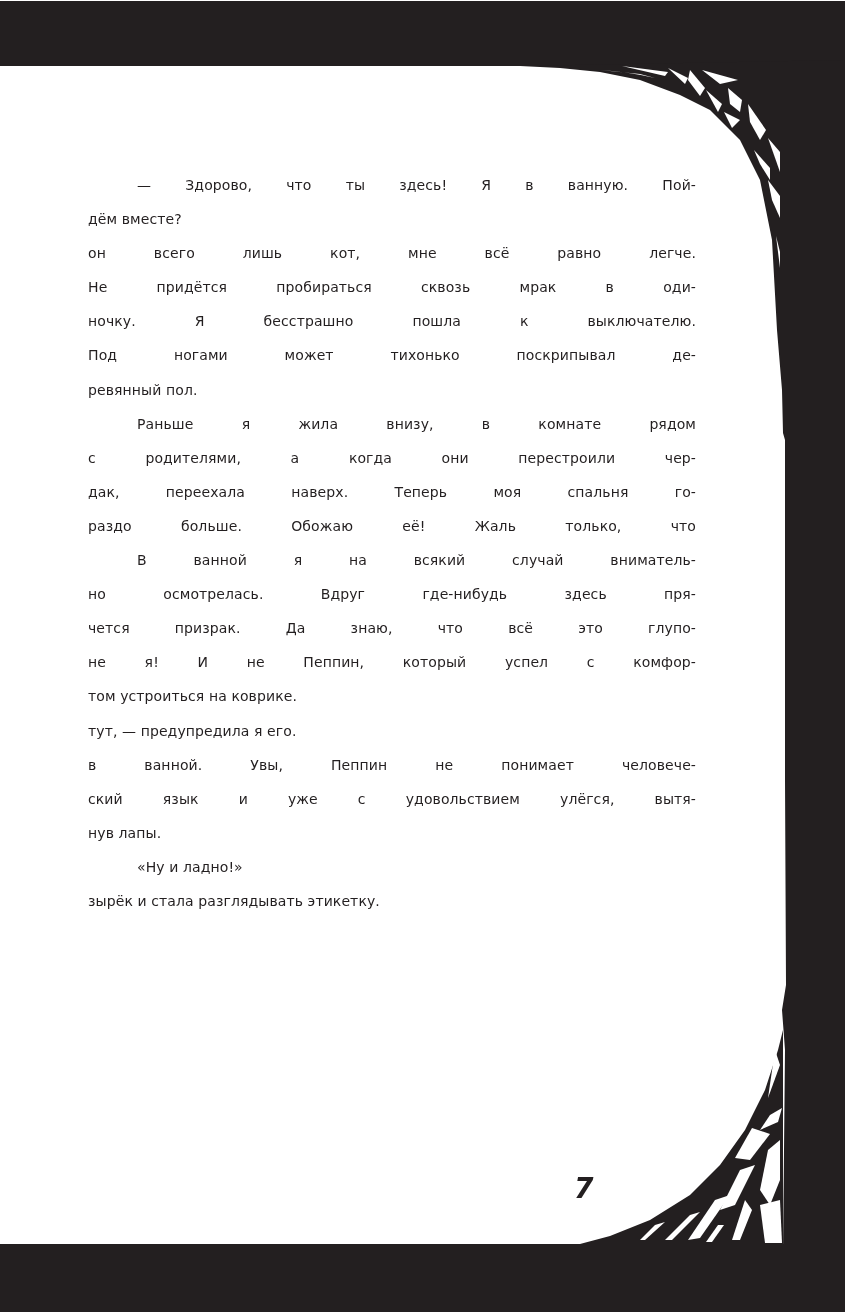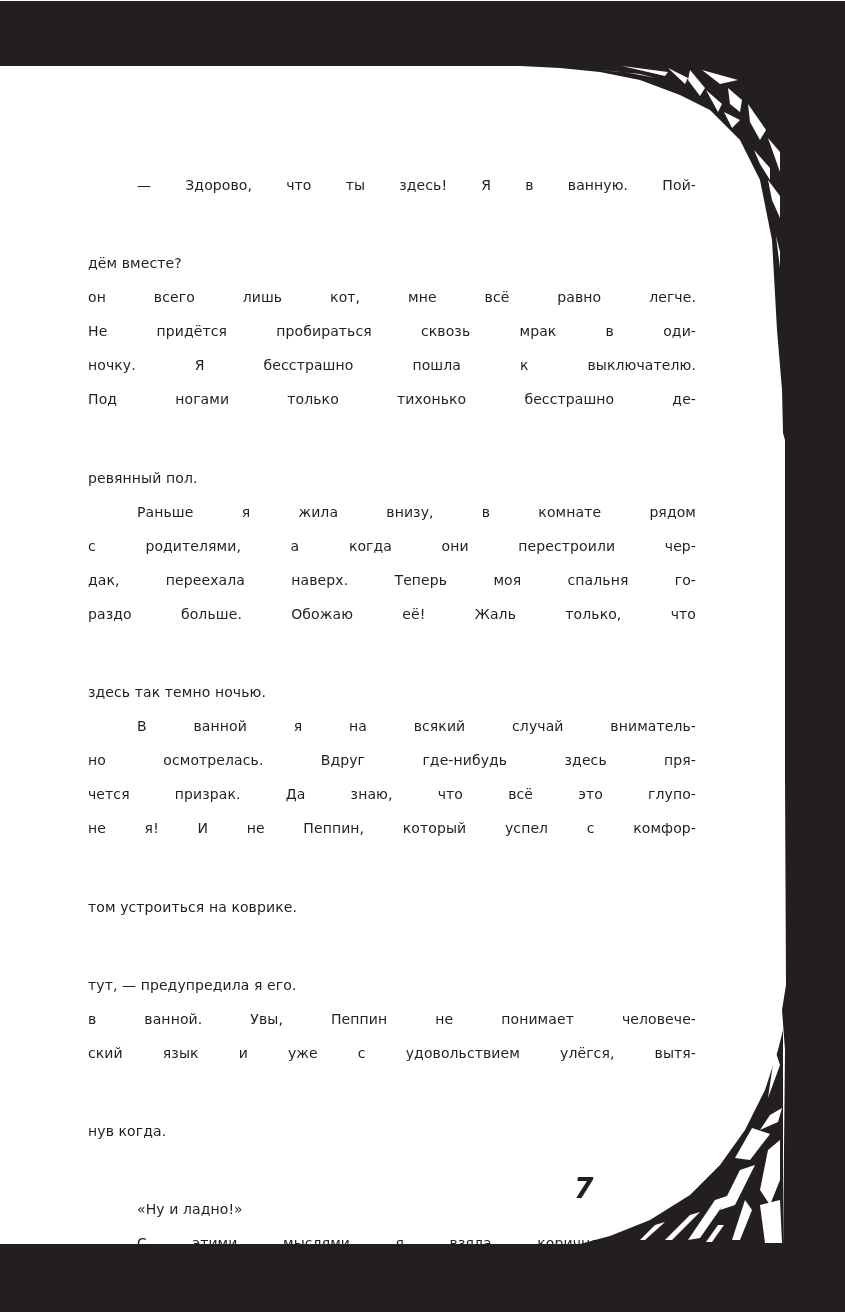--- a/index.html
+++ b/index.html
@@ -26,21 +26,21 @@
   .text-block {
     position: absolute; left: 88px; top: 168px; width: 608px;
     font-size: 14px; line-height: 34.1px; color: #231f20;
     letter-spacing: 0.1px;
   }
   .line {
     display: block; white-space: nowrap; height: 34.1px;
     text-align: justify; text-align-last: justify;
   }
   .line.indent { padding-left: 49px; }
-  .line.last { text-align-last: left; margin-top: 44px; }
+  .line.last { text-align-last: left; }
   .page-number {
     position: absolute; left: 574px; top: 1172px;
     font-family: "DejaVu Sans", sans-serif;
     font-weight: bold; font-style: italic; font-size: 28px; color: #231f20;
   }
 </style>
 </head>
 <body>
 
 <div class="band-top"></div>
@@ -89,34 +89,32 @@
 </svg>
 
 <div class="band-bottom"></div>
 
 <div class="text-block" id="text-block">
     <span class="line indent">— Здорово, что ты здесь! Я в ванную. Пой-</span>
     <span class="line last">дём вместе?</span>
     <span class="line">он всего лишь кот, мне всё равно легче.</span>
     <span class="line">Не придётся пробираться сквозь мрак в оди-</span>
     <span class="line">ночку. Я бесстрашно пошла к выключателю.</span>
-    <span class="line">Под ногами только тихонько бесстрашно де-</span>
+    <span class="line">Под ногами может тихонько поскрипывал де-</span>
     <span class="line last">ревянный пол.</span>
     <span class="line indent">Раньше я жила внизу, в комнате рядом</span>
     <span class="line">с родителями, а когда они перестроили чер-</span>
     <span class="line">дак, переехала наверх. Теперь моя спальня го-</span>
     <span class="line">раздо больше. Обожаю её! Жаль только, что</span>
-    <span class="line last">здесь так темно ночью.</span>
     <span class="line indent">В ванной я на всякий случай вниматель-</span>
     <span class="line">но осмотрелась. Вдруг где-нибудь здесь пря-</span>
     <span class="line">чется призрак. Да знаю, что всё это глупо-</span>
     <span class="line">не я! И не Пеппин, который успел с комфор-</span>
     <span class="line last">том устроиться на коврике.</span>
     <span class="line last">тут, — предупредила я его.</span>
     <span class="line">в ванной. Увы, Пеппин не понимает человече-</span>
     <span class="line">ский язык и уже с удовольствием улёгся, вытя-</span>
-    <span class="line last">нув когда.</span>
+    <span class="line last">нув лапы.</span>
     <span class="line indent last">«Ну и ладно!»</span>
-    <span class="line indent">С этими мыслями я взяла коричневый пу-</span>
     <span class="line last">зырёк и стала разглядывать этикетку.</span>
   </div>
 
 <div class="page-number">7</div>
 
 </body></html>

